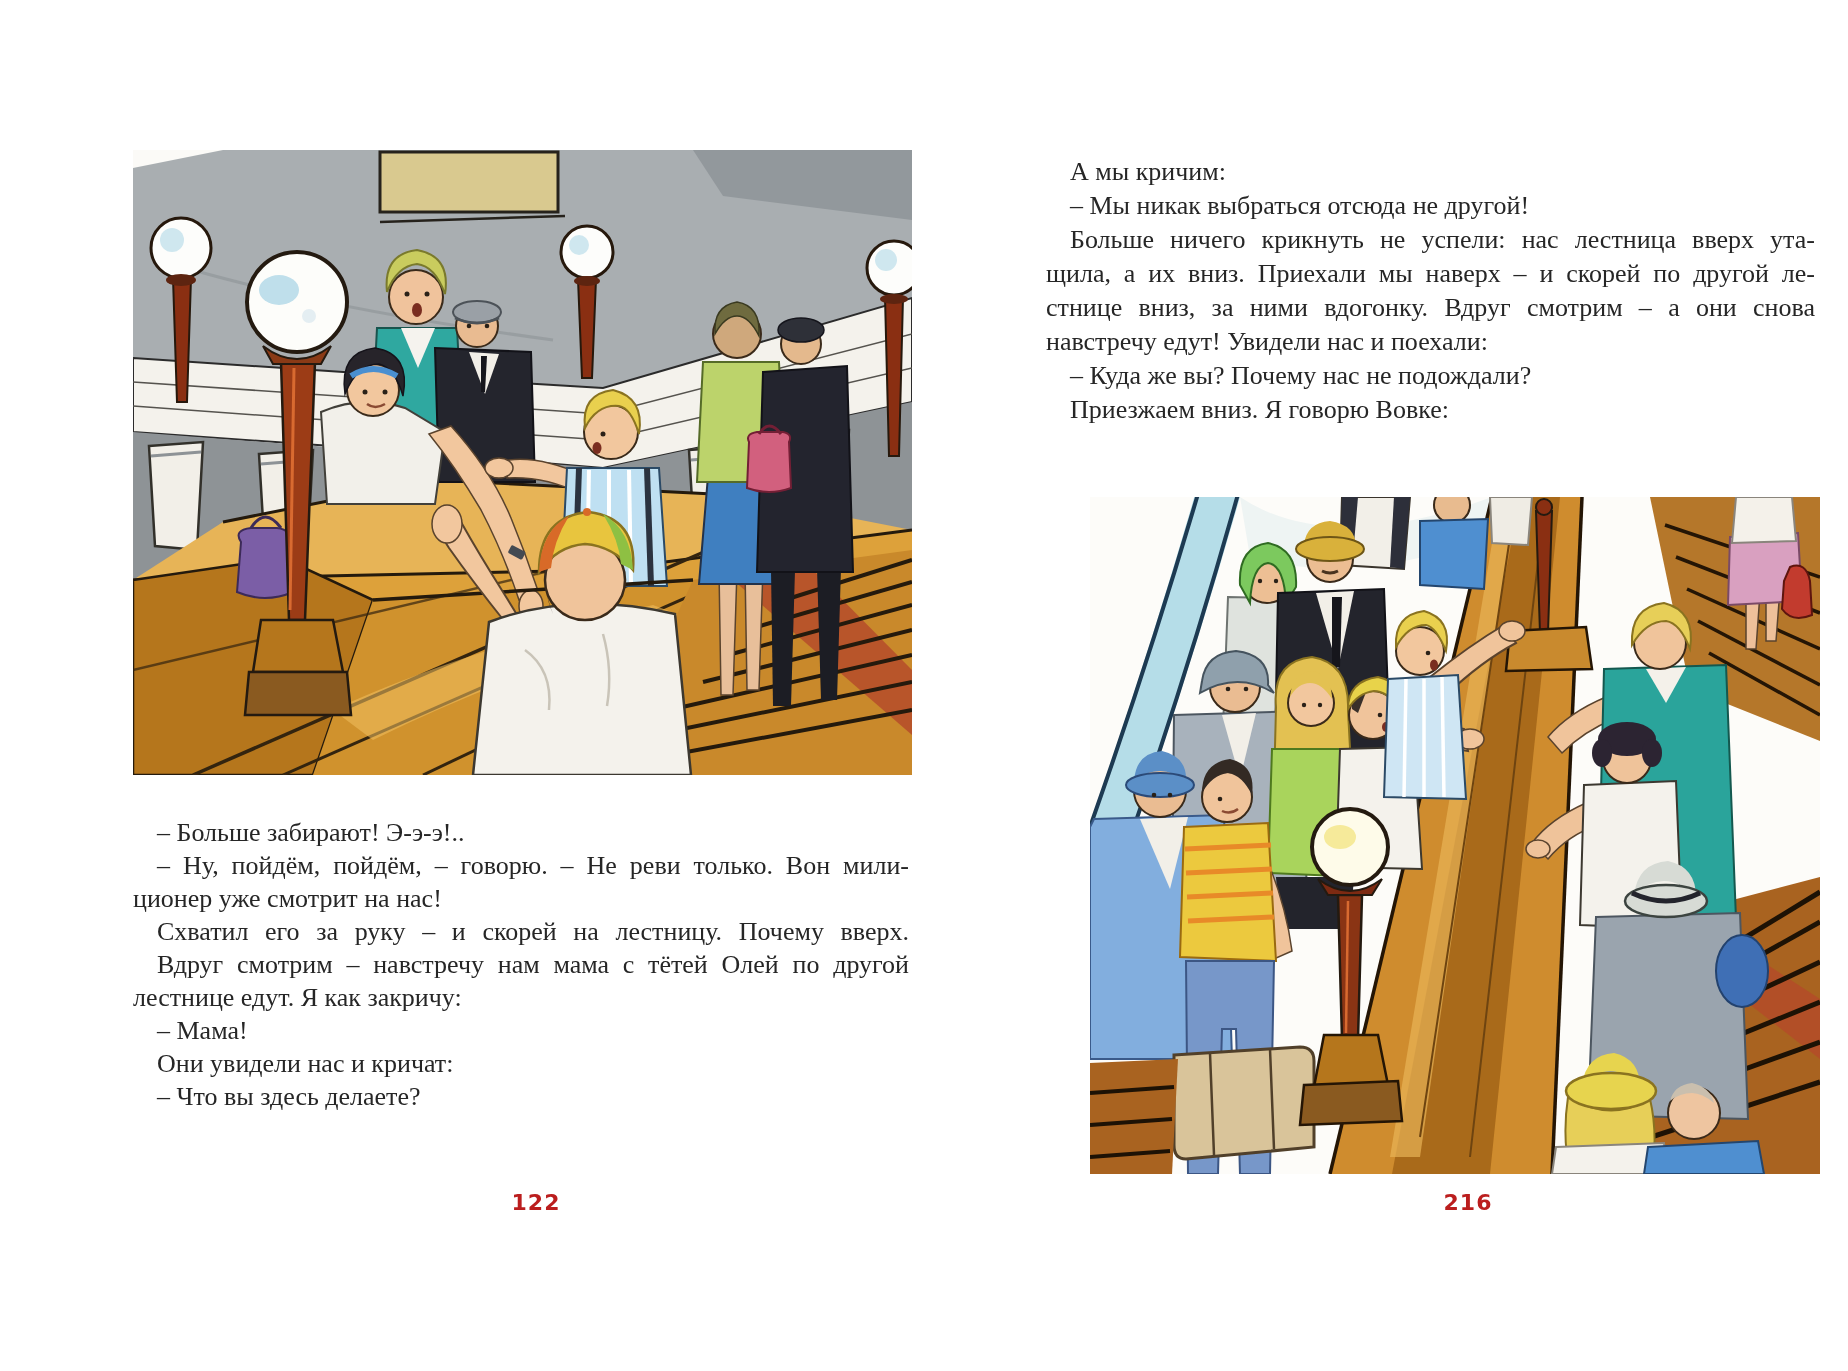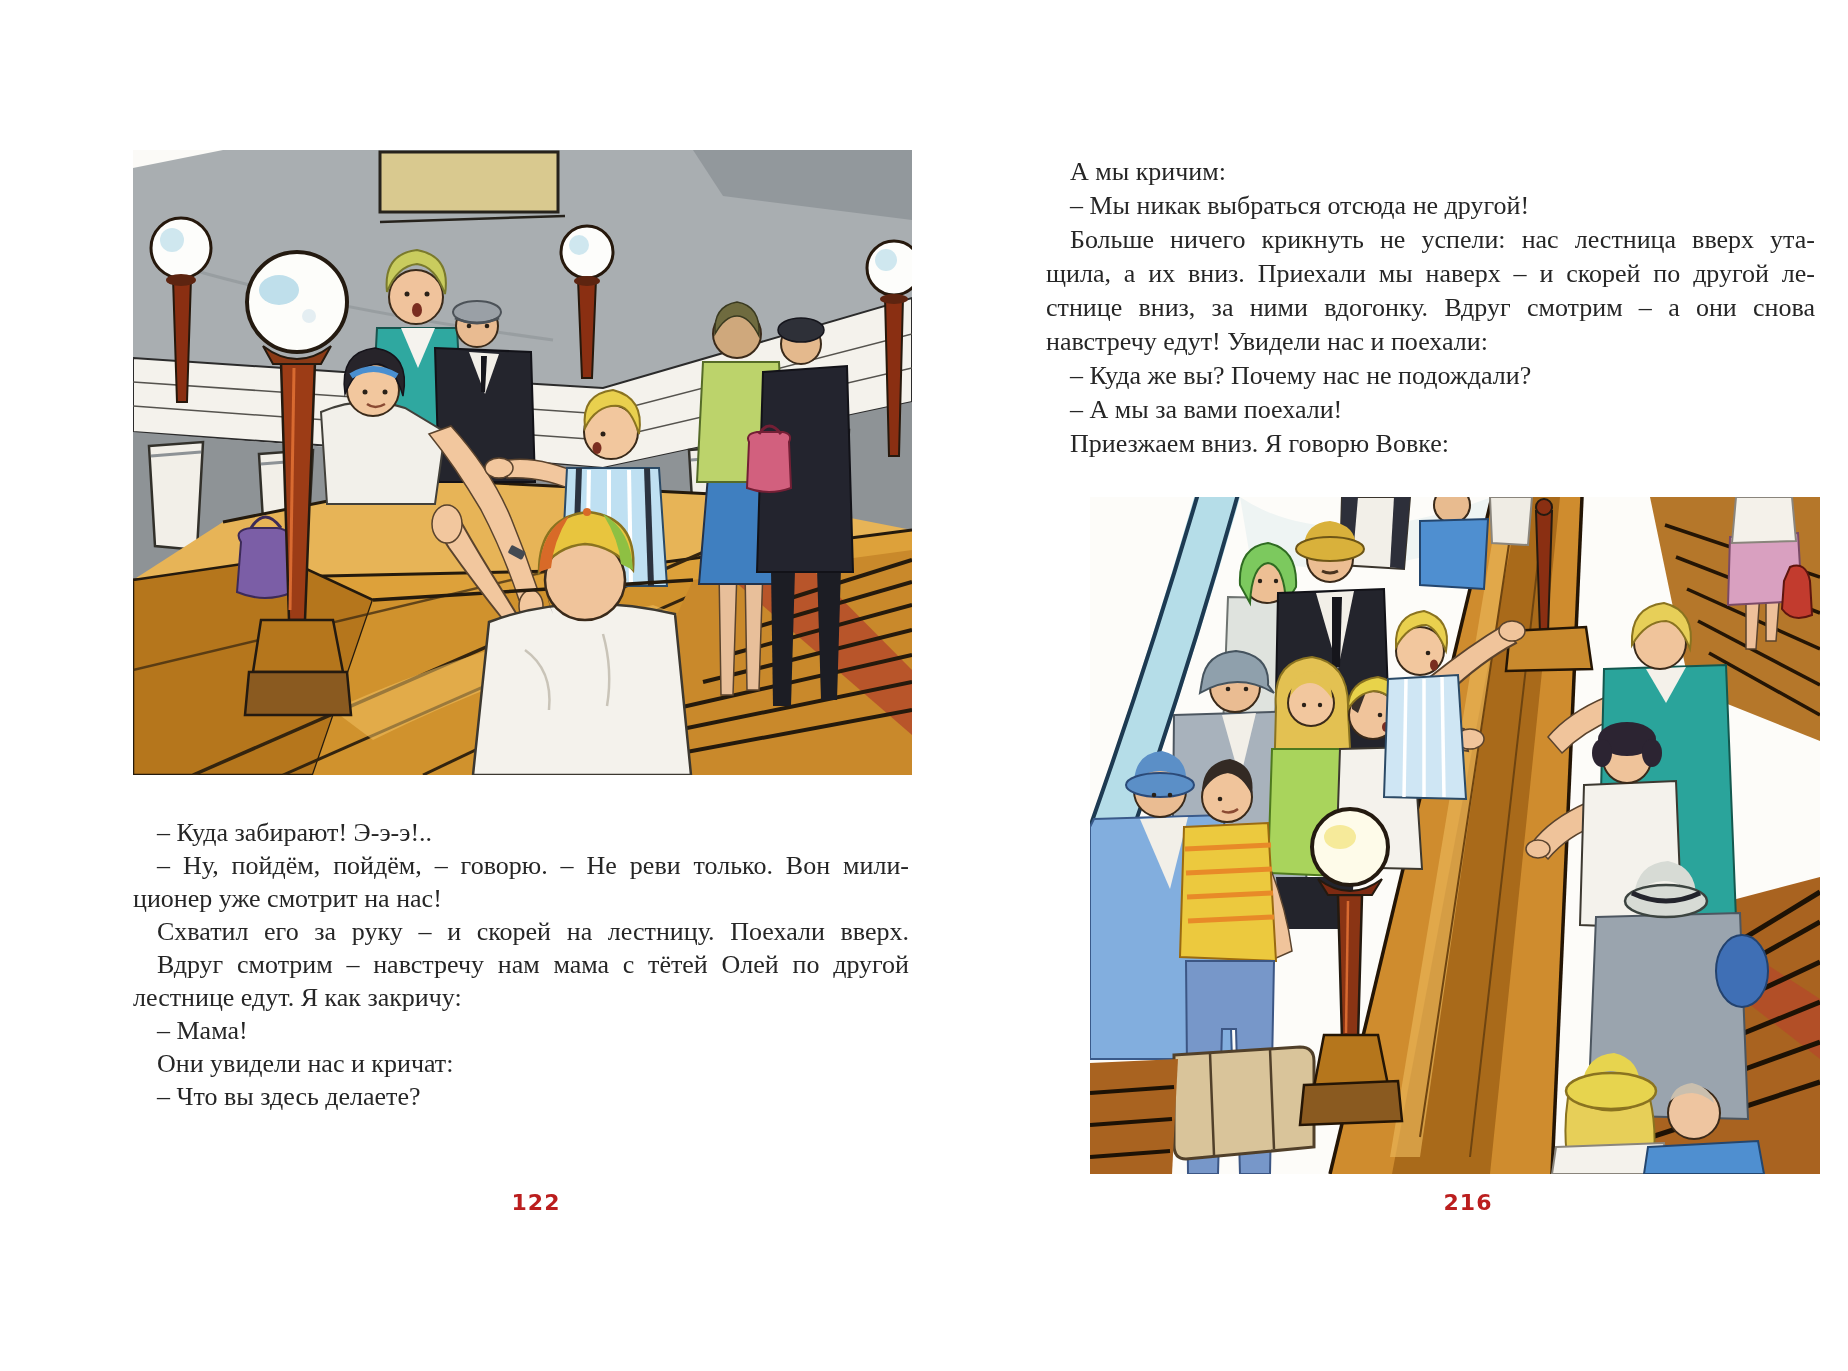--- a/index.html
+++ b/index.html
@@ -203,45 +203,44 @@
     <g>
       <path d="M752,147 L770,147 L766,306 L756,306 Z" fill="#8a2f12" stroke="#26180c" stroke-width="2"></path>
       <circle cx="761" cy="118" r="27" fill="#fdfdfb" stroke="#26180c" stroke-width="3"></circle>
       <circle cx="753" cy="110" r="11" fill="#cfe7ef"></circle>
       <ellipse cx="761" cy="149" rx="14" ry="5" fill="#5d2410"></ellipse>
     </g>
   </svg>
   </div>
 
   <div class="textblock" style="left:133px;top:816px;width:776px;">
-      <div class="line indent">– Куда забирают! Э-э-э!..</div>
+      <div class="line indent">– Больше забирают! Э-э-э!..</div>
       <div class="line indent fill">– Ну, пойдём, пойдём, – говорю. – Не реви только. Вон мили-</div>
       <div class="line">ционер уже смотрит на нас!</div>
-      <div class="line indent fill">Схватил его за руку – и скорей на лестницу. Поехали вверх.</div>
+      <div class="line indent fill">Схватил его за руку – и скорей на лестницу. Почему вверх.</div>
       <div class="line indent fill">Вдруг смотрим – навстречу нам мама с тётей Олей по другой</div>
       <div class="line">лестнице едут. Я как закричу:</div>
       <div class="line indent">– Мама!</div>
       <div class="line indent">Они увидели нас и кричат:</div>
       <div class="line indent">– Что вы здесь делаете?</div>
     </div>
 
   <div class="pagenum" style="left:491px;">122</div>
 </div>
 
 <div class="page" style="left:924px;width:924px;">
 
   <div class="textblock rt" style="left:122px;top:155px;width:769px;">
       <div class="line indent">А мы кричим:</div>
       <div class="line indent">– Мы никак выбраться отсюда не другой!</div>
       <div class="line indent fill">Больше ничего крикнуть не успели: нас лестница вверх ута-</div>
       <div class="line fill">щила, а их вниз. Приехали мы наверх – и скорей по другой ле-</div>
       <div class="line fill">стнице вниз, за ними вдогонку. Вдруг смотрим – а они снова</div>
       <div class="line">навстречу едут! Увидели нас и поехали:</div>
       <div class="line indent">– Куда же вы? Почему нас не подождали?</div>
-      <div class="line indent">– А мы за вами поехали!</div>
       <div class="line indent">Приезжаем вниз. Я говорю Вовке:</div>
     </div>
 
   <div class="illo" style="left:166px;top:497px;width:730px;height:677px;">
   <svg viewBox="0 0 730 677" preserveAspectRatio="none">
     <rect width="730" height="677" fill="#fdfcf9"></rect>
 
     <path d="M130,-10 Q70,200 -10,420" stroke="#b5dde8" stroke-width="44" fill="none"></path>
     <path d="M150,-10 Q90,205 8,432" stroke="#1d3a52" stroke-width="4" fill="none"></path>
     <path d="M110,-10 Q50,195 -26,402" stroke="#1d3a52" stroke-width="4" fill="none"></path>

